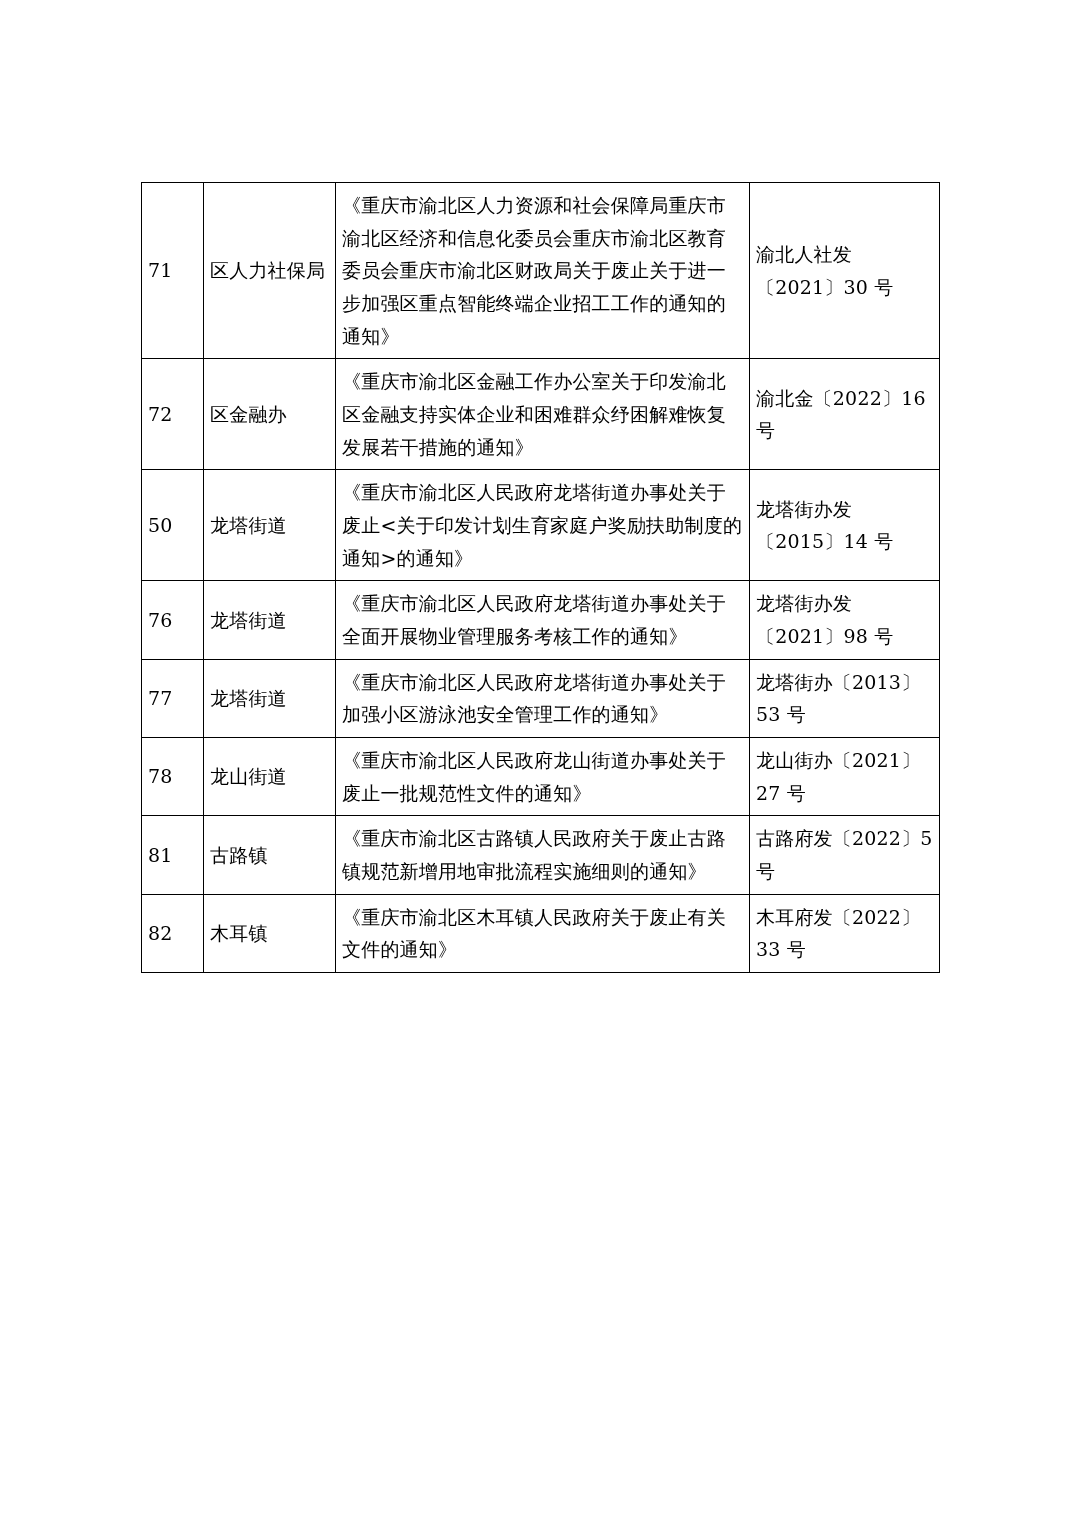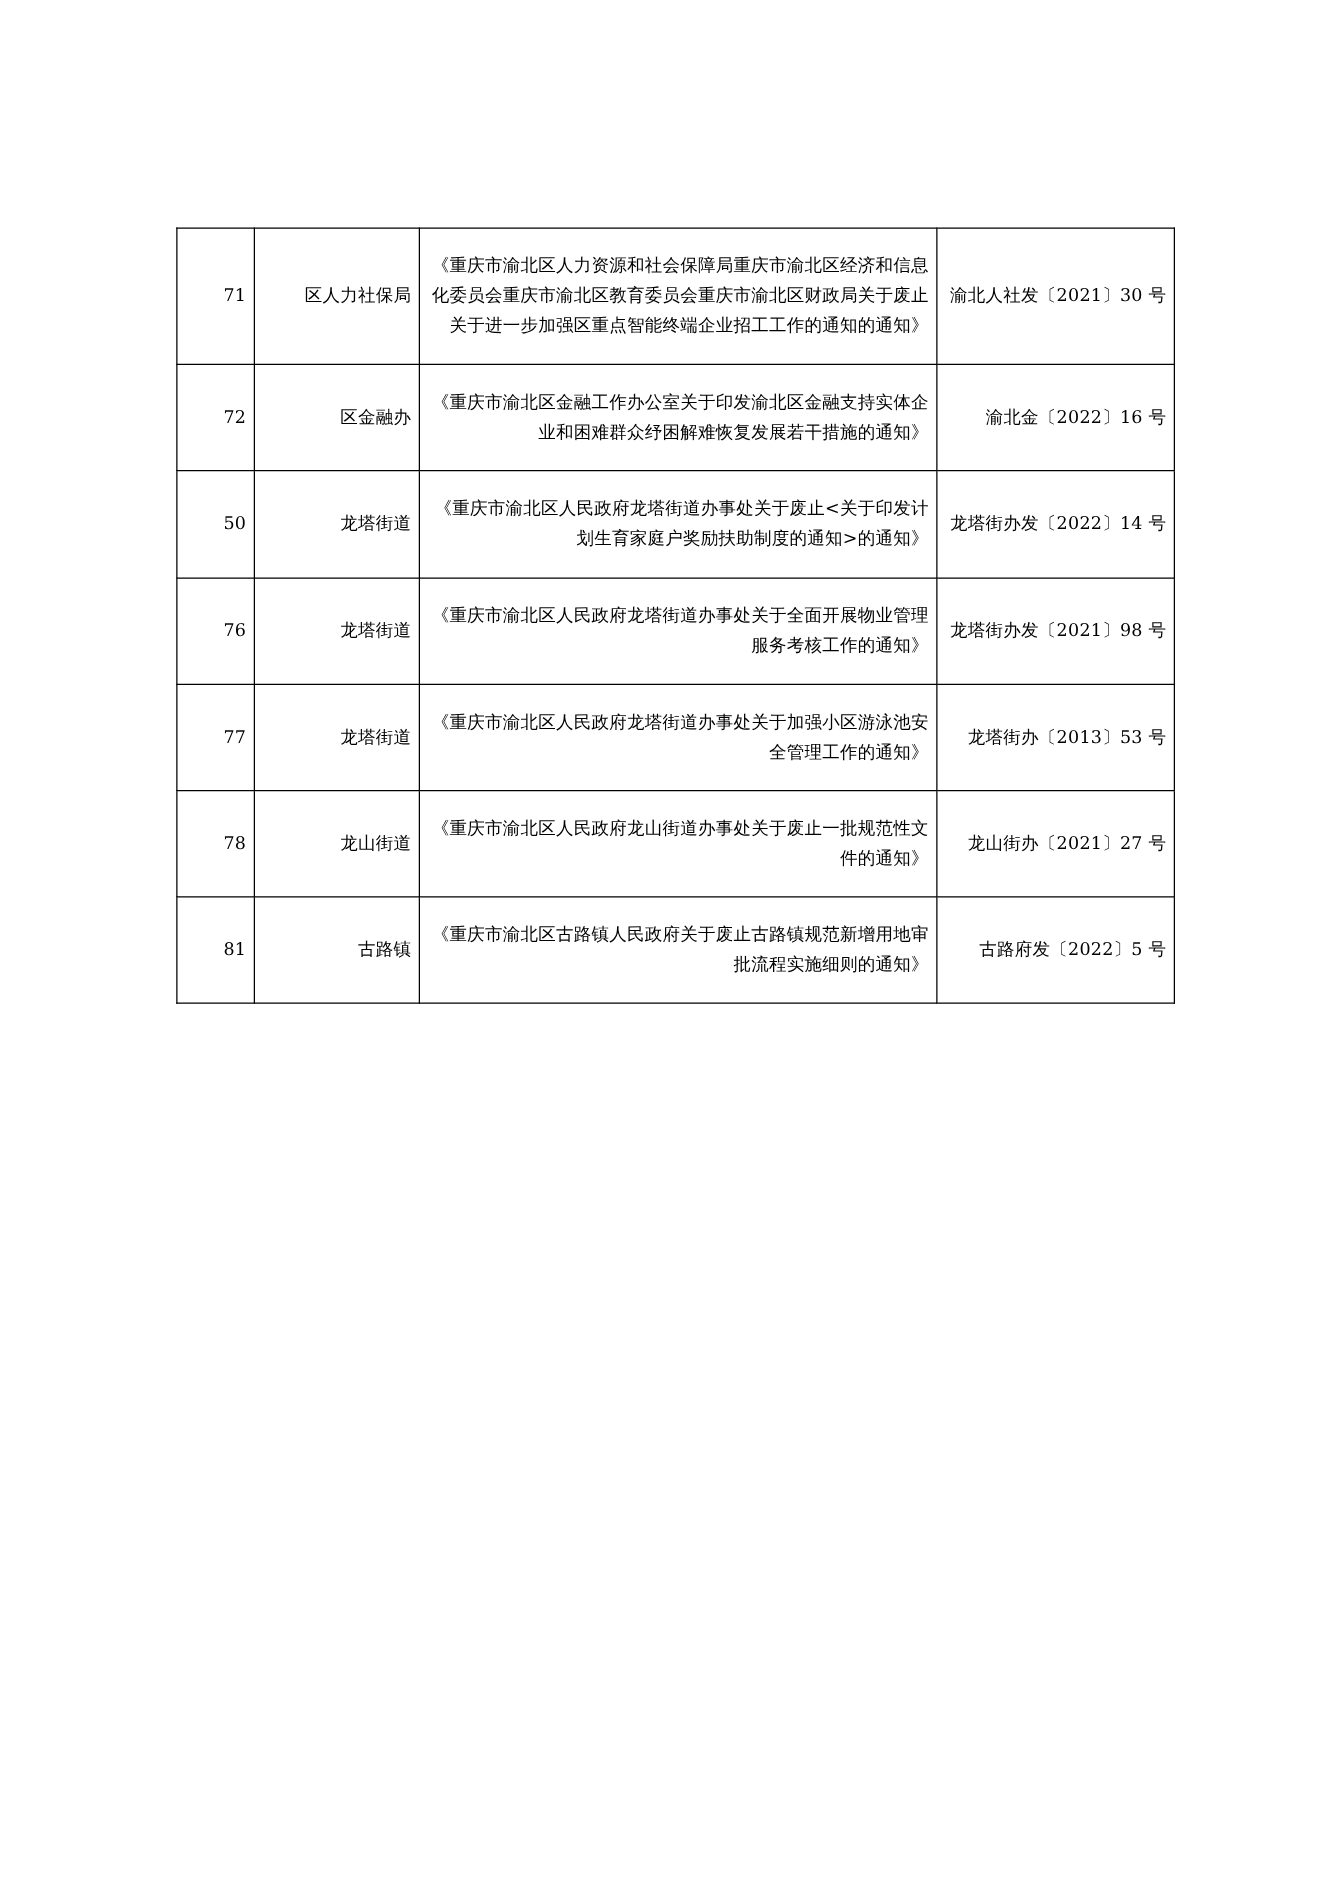--- a/index.html
+++ b/index.html
@@ -25,24 +25,24 @@
   table.doc-table {
     position: absolute;
     left: 141px;
     top: 182px;
     width: 798px;
     border-collapse: collapse;
     table-layout: fixed;
   }
   table.doc-table td {
     border: 1px solid #000000;
-    padding: 18px 6px;
+    padding: 6px 6px;
     vertical-align: middle;
-    text-align: right;
-    font-size: 14px;
+    text-align: left;
+    font-size: 19px;
     line-height: 1.72;
     font-family: "DejaVu Serif", "Liberation Serif", serif;
     letter-spacing: 0.2px;
   }
   col.c-num   { width: 62px; }
   col.c-dept  { width: 132px; }
   col.c-title { width: 414px; }
   col.c-code  { width: 190px; }
 
   td.cell-num {
@@ -85,21 +85,21 @@
         <td class="cell-dept">区金融办</td>
         <td class="cell-title">《重庆市渝北区金融工作办公室关于印发渝北区金融支持实体企业和困难群众纾困解难恢复发展若干措施的通知》</td>
         <td class="cell-code">渝北金〔2022〕16 号</td>
       </tr>
 
 
       <tr>
         <td class="cell-num">50</td>
         <td class="cell-dept">龙塔街道</td>
         <td class="cell-title">《重庆市渝北区人民政府龙塔街道办事处关于废止&lt;关于印发计划生育家庭户奖励扶助制度的通知&gt;的通知》</td>
-        <td class="cell-code">龙塔街办发〔2022〕14 号</td>
+        <td class="cell-code">龙塔街办发〔2015〕14 号</td>
       </tr>
 
 
       <tr>
         <td class="cell-num">76</td>
         <td class="cell-dept">龙塔街道</td>
         <td class="cell-title">《重庆市渝北区人民政府龙塔街道办事处关于全面开展物业管理服务考核工作的通知》</td>
         <td class="cell-code">龙塔街办发〔2021〕98 号</td>
       </tr>
 
@@ -119,17 +119,23 @@
 
 
 
       <tr>
         <td class="cell-num">81</td>
         <td class="cell-dept">古路镇</td>
         <td class="cell-title">《重庆市渝北区古路镇人民政府关于废止古路镇规范新增用地审批流程实施细则的通知》</td>
         <td class="cell-code">古路府发〔2022〕5 号</td>
       </tr>
 
+      <tr>
+        <td class="cell-num">82</td>
+        <td class="cell-dept">木耳镇</td>
+        <td class="cell-title">《重庆市渝北区木耳镇人民政府关于废止有关文件的通知》</td>
+        <td class="cell-code">木耳府发〔2022〕33 号</td>
+      </tr>
 
     </tbody>
   </table>
 
 </div>
 
 </body></html>

